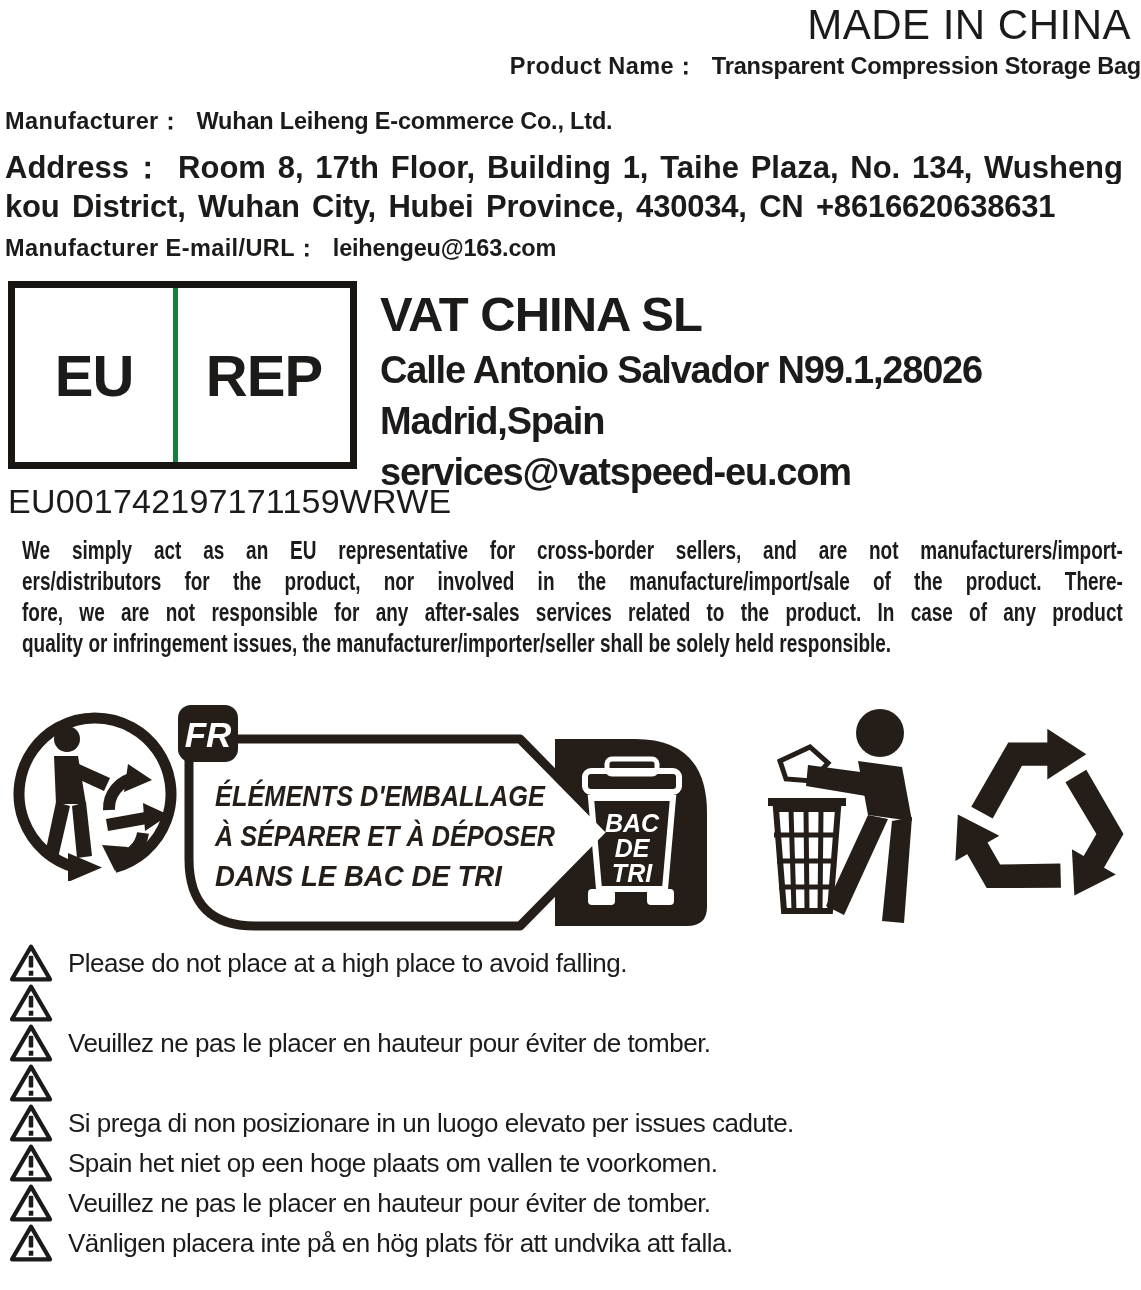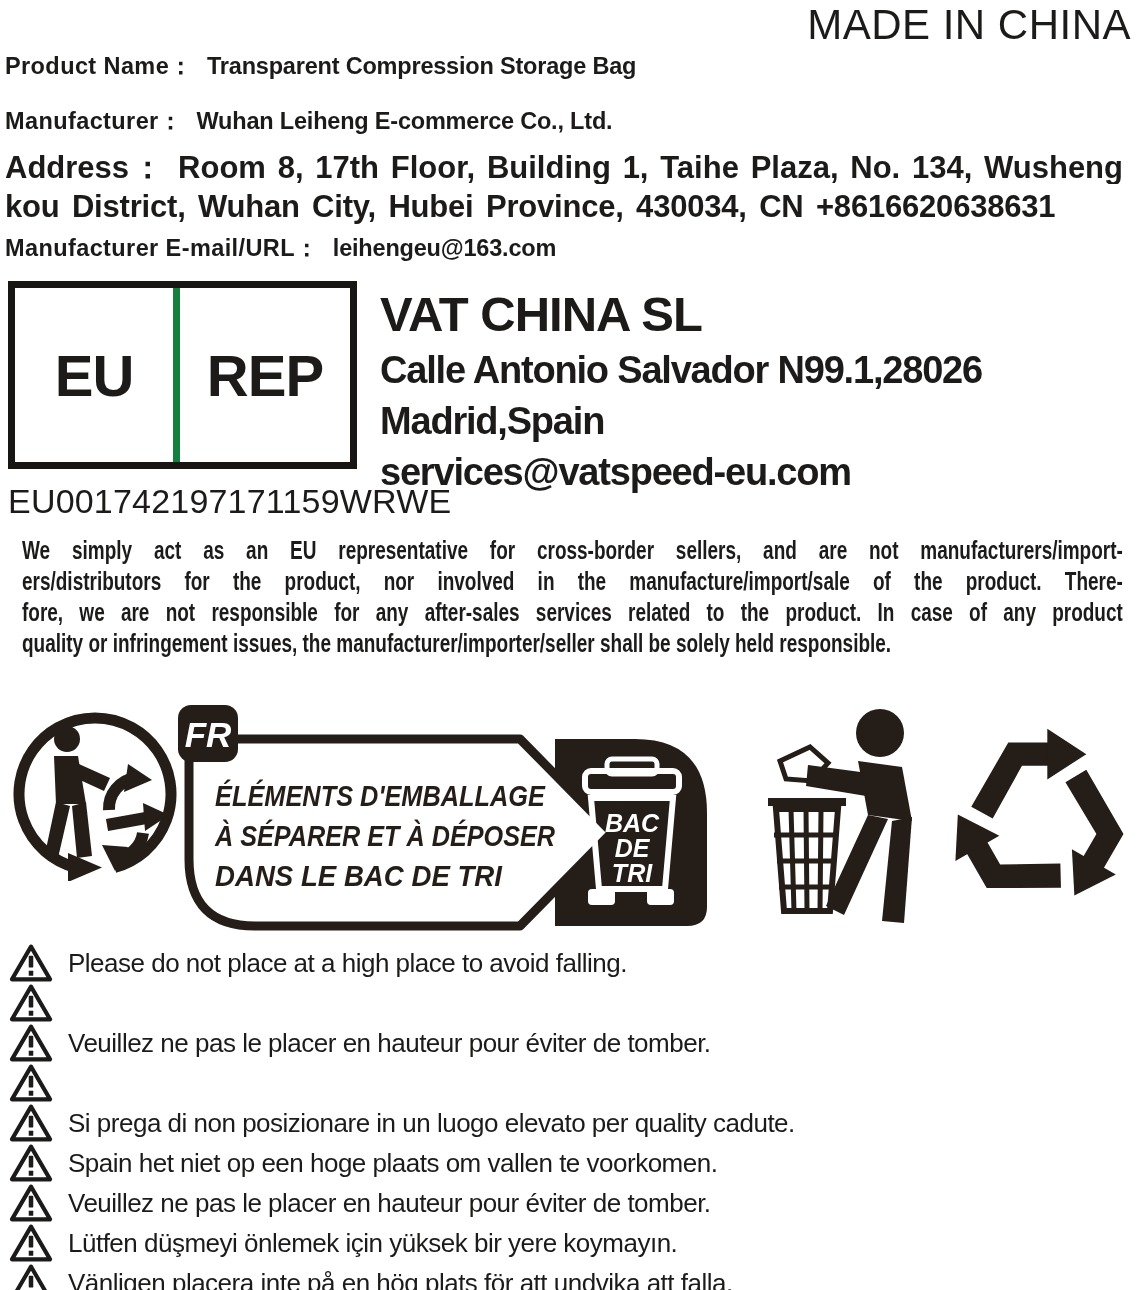--- a/index.html
+++ b/index.html
@@ -8,34 +8,34 @@
     font-family:"Liberation Sans","DejaVu Sans",sans-serif;
     color:#1c1b1a;
   }
   .page{position:relative;width:1141px;height:1290px;padding:2px 0 16px 0;box-sizing:border-box;}
 
   
   .made-in{font-size:42px;line-height:46px;letter-spacing:.5px;text-align:right;padding-right:10px;font-weight:400;}
   .field-row{padding-left:5px;font-size:23.5px;font-weight:bold;line-height:30px;white-space:nowrap;}
   .field-row .lbl{letter-spacing:.4px;margin-right:14px;}
   .field-row .val{letter-spacing:-.2px;}
-  .row-product{margin-top:3px;}
+  .row-product{margin-top:3px;text-align:right;}
   .row-manufacturer{margin-top:25px;}
   .address-block{margin-top:16px;padding-left:5px;padding-right:18px;font-size:31px;font-weight:bold;}
   .jline{height:32px;overflow:hidden;text-align:justify;line-height:32px;}
   .jline::after{content:"";display:inline-block;width:100%;}
   .addr-l2{margin-top:7px;line-height:31px;letter-spacing:-.2px;word-spacing:4px;white-space:nowrap;}
   .row-email{margin-top:11px;}
 
   
   .eu-row{display:flex;margin-top:18px;padding-left:8px;}
   .eu-left{width:360px;flex:0 0 360px;}
   .eu-box{display:flex;width:335px;height:174px;border:7px solid #181512;}
   .eu-cell{flex:1;display:flex;align-items:center;justify-content:center;font-size:58px;font-weight:bold;letter-spacing:-1px;}
-  .eu-cell.left{border-right:7px solid #15803d;flex:0 0 158px;}
+  .eu-cell.left{border-right:5px solid #15803d;flex:0 0 158px;}
   .eu-code{margin-top:16px;font-size:34px;line-height:32px;letter-spacing:.2px;white-space:nowrap;}
   .eu-right{padding-left:12px;padding-top:2px;}
   .eu-company{font-size:49px;font-weight:bold;letter-spacing:-1px;line-height:62px;}
   .eu-line{font-size:38px;font-weight:bold;letter-spacing:-1.2px;line-height:51px;white-space:nowrap;}
 
   
   .disclaimer{margin-top:18px;margin-left:22px;width:1508px;transform:scaleX(0.73);transform-origin:0 0;font-weight:bold;font-size:26px;}
   .disclaimer .dl{height:31px;overflow:hidden;text-align:justify;line-height:31px;}
   .disclaimer .dl::after{content:"";display:inline-block;width:100%;}
   .disclaimer .dl-last{height:31px;line-height:31px;white-space:nowrap;}
@@ -201,21 +201,21 @@
           <rect x="21.5" y="14" width="5" height="13" rx="1" fill="#1c1b1a"></rect>
           <rect x="21.5" y="30.5" width="5" height="5.5" fill="#1c1b1a"></rect>
         </svg>
     </div>
     <div class="warn-row">
       <svg class="tri" viewBox="0 0 48 44">
           <path d="M24,4 L45,40 H3 Z" fill="none" stroke="#1c1b1a" stroke-width="4.5" stroke-linejoin="round"></path>
           <rect x="21.5" y="14" width="5" height="13" rx="1" fill="#1c1b1a"></rect>
           <rect x="21.5" y="30.5" width="5" height="5.5" fill="#1c1b1a"></rect>
         </svg>
-      <span class="wtext">Si prega di non posizionare in un luogo elevato per quality cadute.</span>
+      <span class="wtext">Si prega di non posizionare in un luogo elevato per issues cadute.</span>
     </div>
     <div class="warn-row">
       <svg class="tri" viewBox="0 0 48 44">
           <path d="M24,4 L45,40 H3 Z" fill="none" stroke="#1c1b1a" stroke-width="4.5" stroke-linejoin="round"></path>
           <rect x="21.5" y="14" width="5" height="13" rx="1" fill="#1c1b1a"></rect>
           <rect x="21.5" y="30.5" width="5" height="5.5" fill="#1c1b1a"></rect>
         </svg>
       <span class="wtext">Spain het niet op een hoge plaats om vallen te voorkomen.</span>
     </div>
     <div class="warn-row">
@@ -225,25 +225,17 @@
           <rect x="21.5" y="30.5" width="5" height="5.5" fill="#1c1b1a"></rect>
         </svg>
       <span class="wtext">Veuillez ne pas le placer en hauteur pour éviter de tomber.</span>
     </div>
     <div class="warn-row">
       <svg class="tri" viewBox="0 0 48 44">
           <path d="M24,4 L45,40 H3 Z" fill="none" stroke="#1c1b1a" stroke-width="4.5" stroke-linejoin="round"></path>
           <rect x="21.5" y="14" width="5" height="13" rx="1" fill="#1c1b1a"></rect>
           <rect x="21.5" y="30.5" width="5" height="5.5" fill="#1c1b1a"></rect>
         </svg>
-      <span class="wtext">Lütfen düşmeyi önlemek için yüksek bir yere koymayın.</span>
-    </div>
-    <div class="warn-row">
-      <svg class="tri" viewBox="0 0 48 44">
-          <path d="M24,4 L45,40 H3 Z" fill="none" stroke="#1c1b1a" stroke-width="4.5" stroke-linejoin="round"></path>
-          <rect x="21.5" y="14" width="5" height="13" rx="1" fill="#1c1b1a"></rect>
-          <rect x="21.5" y="30.5" width="5" height="5.5" fill="#1c1b1a"></rect>
-        </svg>
       <span class="wtext">Vänligen placera inte på en hög plats för att undvika att falla.</span>
     </div>
   </div>
 
 </div>
 
 </body></html>

